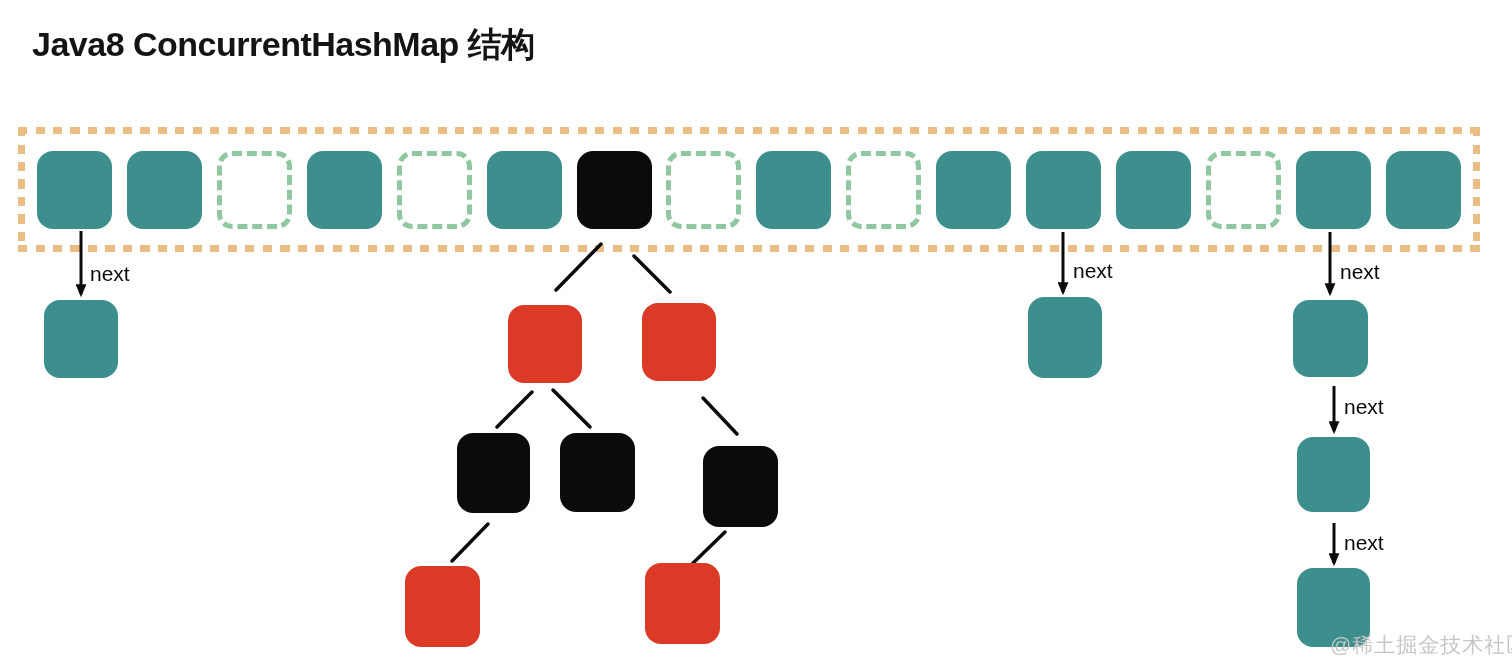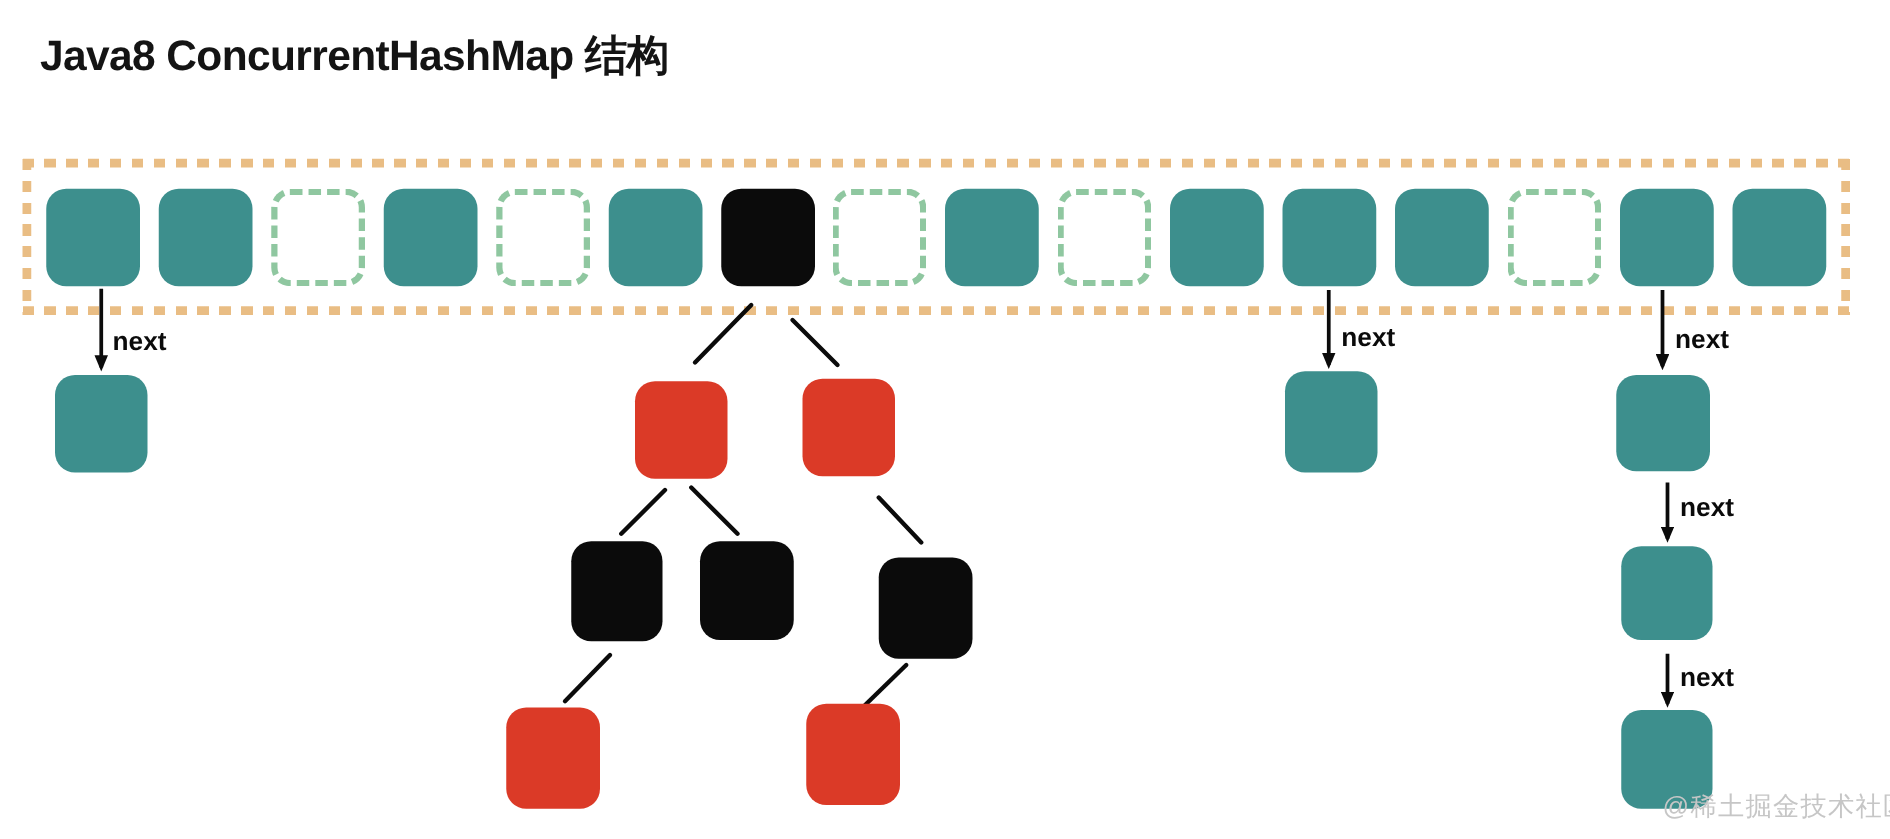--- a/index.html
+++ b/index.html
@@ -56,21 +56,21 @@
   .node.red   { background: var(--red); }
   .node.black { background: var(--black); }
   svg.overlay {
     position: absolute;
     left: 0; top: 0;
     pointer-events: none;
   }
   .next-label {
     position: absolute;
     font-size: 21px;
-    font-weight: bold;
+    font-weight: normal;
     color: #0b0b0b;
     line-height: 1;
     white-space: nowrap;
   }
   .watermark {
     position: absolute;
     left: 1330px;
     top: 631px;
     font-size: 21px;
     color: var(--watermark);

